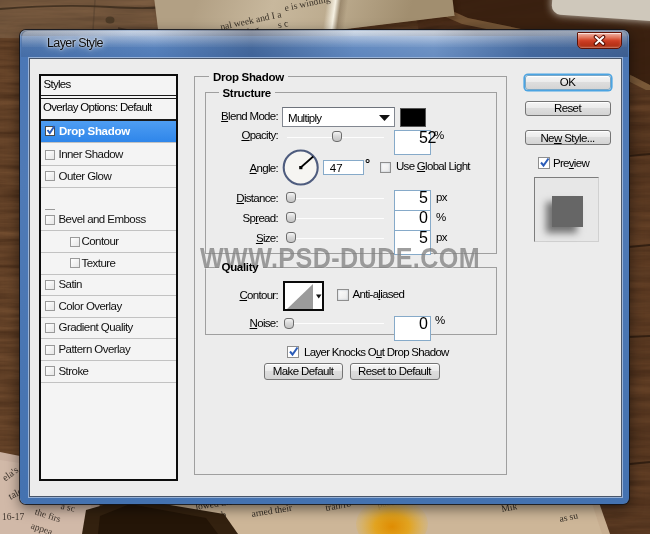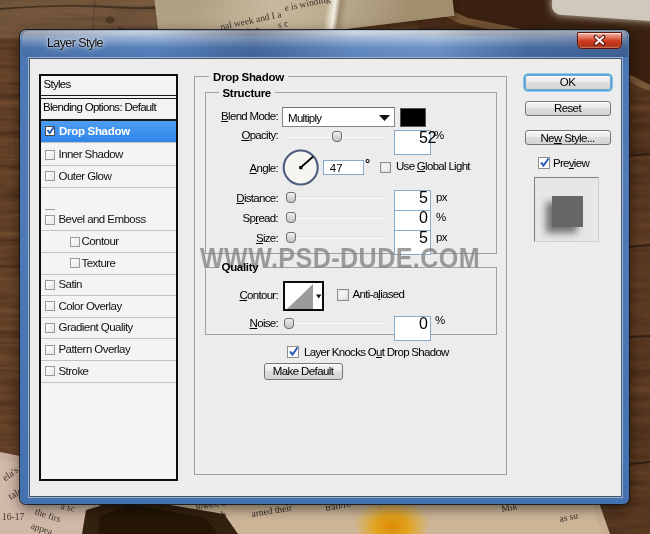--- a/index.html
+++ b/index.html
@@ -145,21 +145,21 @@
         </svg>
     </div>
 
     <div class="abs" id="client" style="left:8.5px;top:27.5px;width:593px;height:439px;background:#ececec;border:1px solid #49566a;box-shadow:0 0 0 1px rgba(205,218,238,.6);"></div>
   </div>
 
   <div class="abs" style="left:39px;top:73.5px;width:138.5px;height:407.5px;background:#f4f4f4;border:2px solid #0c0c0c;"></div>
   <div class="lbl" style="left:43.5px;top:77.5px;">Styles</div>
   <div class="abs" style="left:41px;top:94.5px;width:134.5px;height:1.5px;background:#1a1a1a;"></div>
   <div class="abs" style="left:41px;top:97.5px;width:134.5px;height:1px;background:#1a1a1a;"></div>
-  <div class="lbl" style="left:43px;top:101px;">Blending Options: Default</div>
+  <div class="lbl" style="left:43px;top:101px;">Overlay Options: Default</div>
   <div class="abs" style="left:41px;top:119px;width:134.5px;height:1.5px;background:#1a1a1a;"></div>
 
   <div class="abs" style="left:41px;top:120.5px;width:134.5px;height:22.5px;background:linear-gradient(180deg,#4e9df2,#2f86ea);border-bottom:1px solid #c2c2c2;">
     <div class="rowcb" style="bottom:6px;left:4px;background:#fff;border-color:#4a4a4a;"></div>
     <svg class="abs" style="left:4px;bottom:6px" width="12" height="12">
         <path d="M2.5 6 L4.8 9 L9.5 2" stroke="#2b5cb8" stroke-width="1.9" fill="none"></path>
       </svg>
     <div class="abs bold" style="left:18px;bottom:5px;font-size:11.5px;letter-spacing:-0.3px;color:#fff;">Drop Shadow</div>
   </div>
 
@@ -275,20 +275,21 @@
   <div class="thumb" style="left:283.5px;top:317.5px;"></div>
   <div class="nbox" style="top:316px;">0</div>
   <div class="lbl" style="left:435px;top:314px;">%</div>
 
   <div class="cb" style="left:287px;top:346px;width:12px;height:12px;background:#fff;box-shadow:none;"></div>
   <svg class="abs" style="left:286px;top:344px" width="15" height="15">
       <path d="M4 7.5 L6.5 10.5 L11.5 3.5" stroke="#2b5cb8" stroke-width="2" fill="none"></path>
     </svg>
   <div class="lbl" style="left:304px;top:346px;">Layer Knocks O<u>u</u>t Drop Shadow</div>
   <div class="btn" style="left:263.5px;top:363px;width:79px;height:17px;line-height:15px;">Make Default</div>
+  <div class="btn" style="left:349.5px;top:363px;width:90px;height:17px;line-height:15px;">Reset to Default</div>
 
   <div class="btn" style="left:524.5px;top:74.5px;width:86px;height:15.5px;line-height:13px;border:1px solid #7aa8c8;box-shadow:0 0 0 1.6px #4ba4e2,inset 0 1px 0 #fff;">OK</div>
   <div class="btn" style="left:524.5px;top:100.5px;width:86px;height:15.5px;line-height:13px;">Reset</div>
   <div class="btn" style="left:524.5px;top:130px;width:86px;height:15px;line-height:14px;">Ne<u>w</u> Style...</div>
   <div class="cb" style="left:537.5px;top:156.5px;width:12px;height:12px;background:#fff;box-shadow:none;"></div>
   <svg class="abs" style="left:536.5px;top:154.5px" width="15" height="15">
       <path d="M4 7.5 L6.5 10.5 L11.5 3.5" stroke="#2b5cb8" stroke-width="2" fill="none"></path>
     </svg>
   <div class="lbl" style="left:553px;top:157px;">Pre<u>v</u>iew</div>
 

